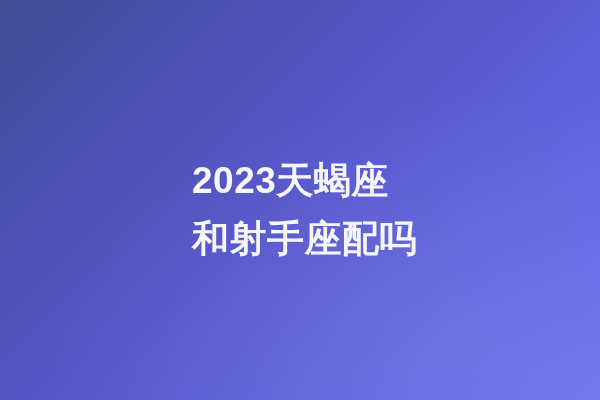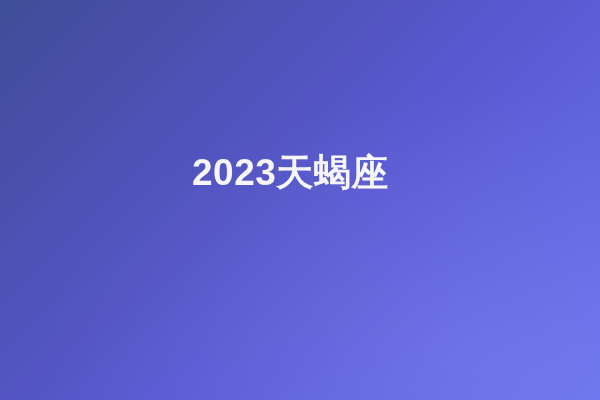--- a/index.html
+++ b/index.html
@@ -44,21 +44,21 @@
     background-image: radial-gradient(
         120% 110% at 78% 88%,
         rgba(255,255,255,0.07) 0%,
         rgba(255,255,255,0.0) 60%
     );
   }
 
   #title-block {
     position: absolute;
     left: 192px;
-    top: 144px;
+    top: 152px;
     width: 340px;
     z-index: 2;
   }
 
   .title-line {
     display: block;
     color: #f6f6f8;
     font-family: "Liberation Sans", "DejaVu Sans", sans-serif;
     font-size: 37px;
     font-weight: 700;
@@ -68,15 +68,16 @@
     text-align: left;
   }
 </style>
 </head>
 <body>
 
 <div id="poster">
 
   <div id="title-block">
     <span class="title-line">2023天蝎座</span>
+    <span class="title-line">和射手座配吗</span>
   </div>
 
 </div>
 
 </body></html>

